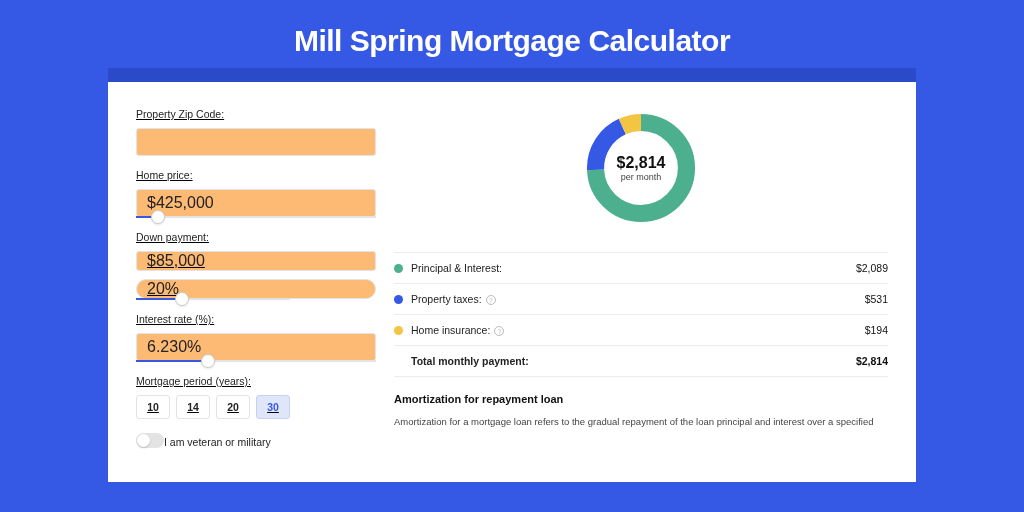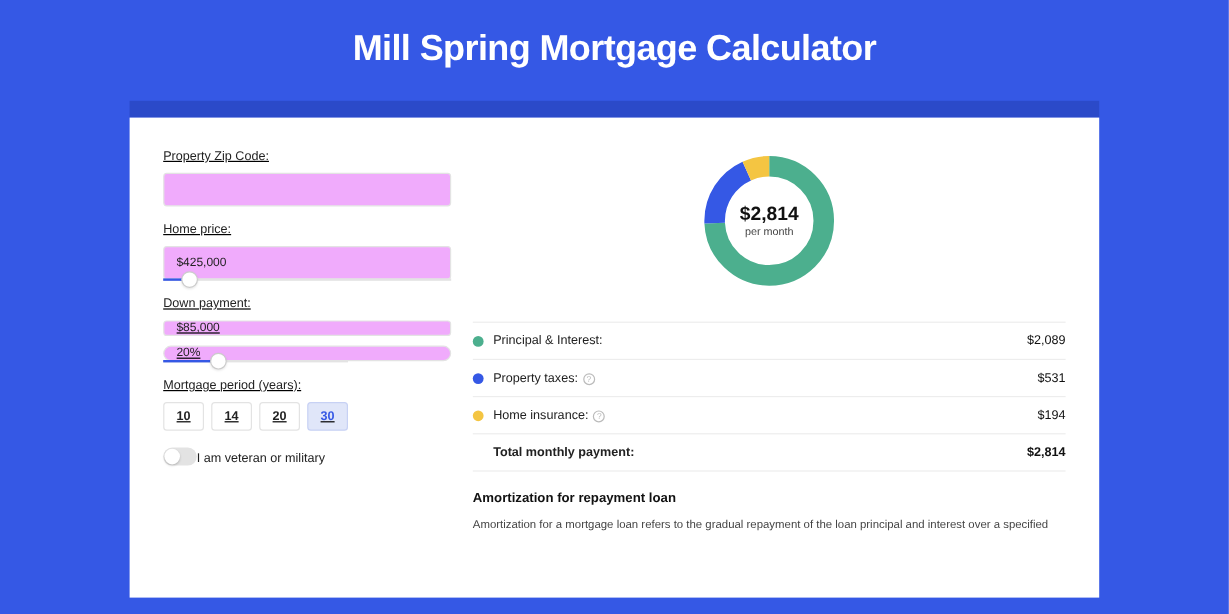--- a/index.html
+++ b/index.html
@@ -1,24 +1,24 @@
 <!DOCTYPE html>
 <html><head>
 <meta charset="utf-8">
 <style>
 * { margin: 0; padding: 0; box-sizing: border-box; font-family: -apple-system, BlinkMacSystemFont, "Segoe UI", Arial, sans-serif; }
 body { width: 1024px; height: 512px; background: #3558E5; overflow: hidden; }
-.hero { text-align: center; padding: 24px 0 26px; }
+.hero { text-align: center; padding: 24px 0 10px; }
 .hero h1 { color: #fff; font-size: 30px; font-weight: 700; letter-spacing: -0.5px; }
 .bar { background: #2B4AC9; height: 14px; margin: 0 108px; }
 .panel { background: #fff; margin: 0 108px; height: 400px; display: flex; gap: 18px; padding: 26px 28px 0; overflow: hidden; }
 .left { width: 240px; flex-shrink: 0; }
 .right { flex: 1; }
 .field-label { font-size: 10.5px; color: #222; margin-bottom: 8px; }
-.input { width: 100%; height: 28px; border: 1px solid #E3E3E3; border-radius: 3px; padding: 0 10px; font-size: 10px; color: #222; background: #f0abfc; }
+.input { width: 100%; height: 28px; border: 1px solid #E3E3E3; border-radius: 3px; padding: 0 10px; font-size: 16px; color: #222; background: #fdba74; }
 .field { margin-bottom: 13px; text-decoration: underline; }
 .slider-wrap { position: relative; margin-top: -1px; }
 .track { height: 2px; background: #E3E3E3; position: relative; }
 .track-fill { position: absolute; height: 2px; background: #3558E5; left: 0; top: 0; }
 .thumb { position: absolute; width: 14px; height: 14px; background: #fff; border: 1px solid #ccc; border-radius: 50%; top: -6px; box-shadow: 0 1px 2px rgba(0,0,0,0.1); transform: translateX(-50%); }
 .row2 { display: flex; gap: 8px; flex-direction: column; }
 .row2 .input:first-child { flex: 1.8; }
 .row2 .input:last-child { flex: 1; border-radius: 11px; }
 .periods { display: flex; gap: 0; }
 .period { width: 34px; height: 24px; border: 1px solid #E3E3E3; background: #fff; font-size: 10.5px; color: #222; display: flex; align-items: center; justify-content: center; cursor: pointer; border-radius: 3px; margin-right: 6px; font-weight: 600; }
@@ -84,20 +84,30 @@
         <input class="input" value="20%" style="">
       </div>
       <div class="slider-wrap" style="width:64%">
         <div class="track">
             <div class="track-fill" style="width:30%"></div>
           </div>
         <div class="thumb" style="left:30%"></div>
       </div>
     </div>
 
+    <div class="field">
+      <div class="field-label">Interest rate (%):</div>
+      <input class="input" value="6.230%" style="">
+      <div class="slider-wrap">
+        <div class="track">
+            <div class="track-fill" style="width:30%"></div>
+          </div>
+        <div class="thumb" style="left:30%"></div>
+      </div>
+    </div>
 
     <div class="field">
       <div class="field-label">Mortgage period (years):</div>
       <div class="periods">
         <div class="period">10</div>
         <div class="period">14</div>
         <div class="period">20</div>
         <div class="period active">30</div>
       </div>
     </div>

